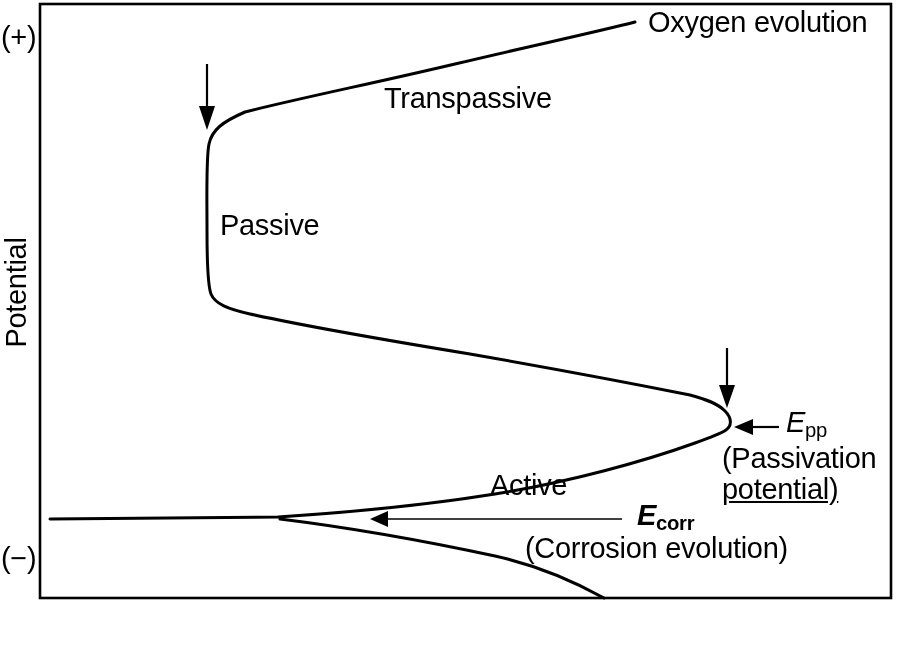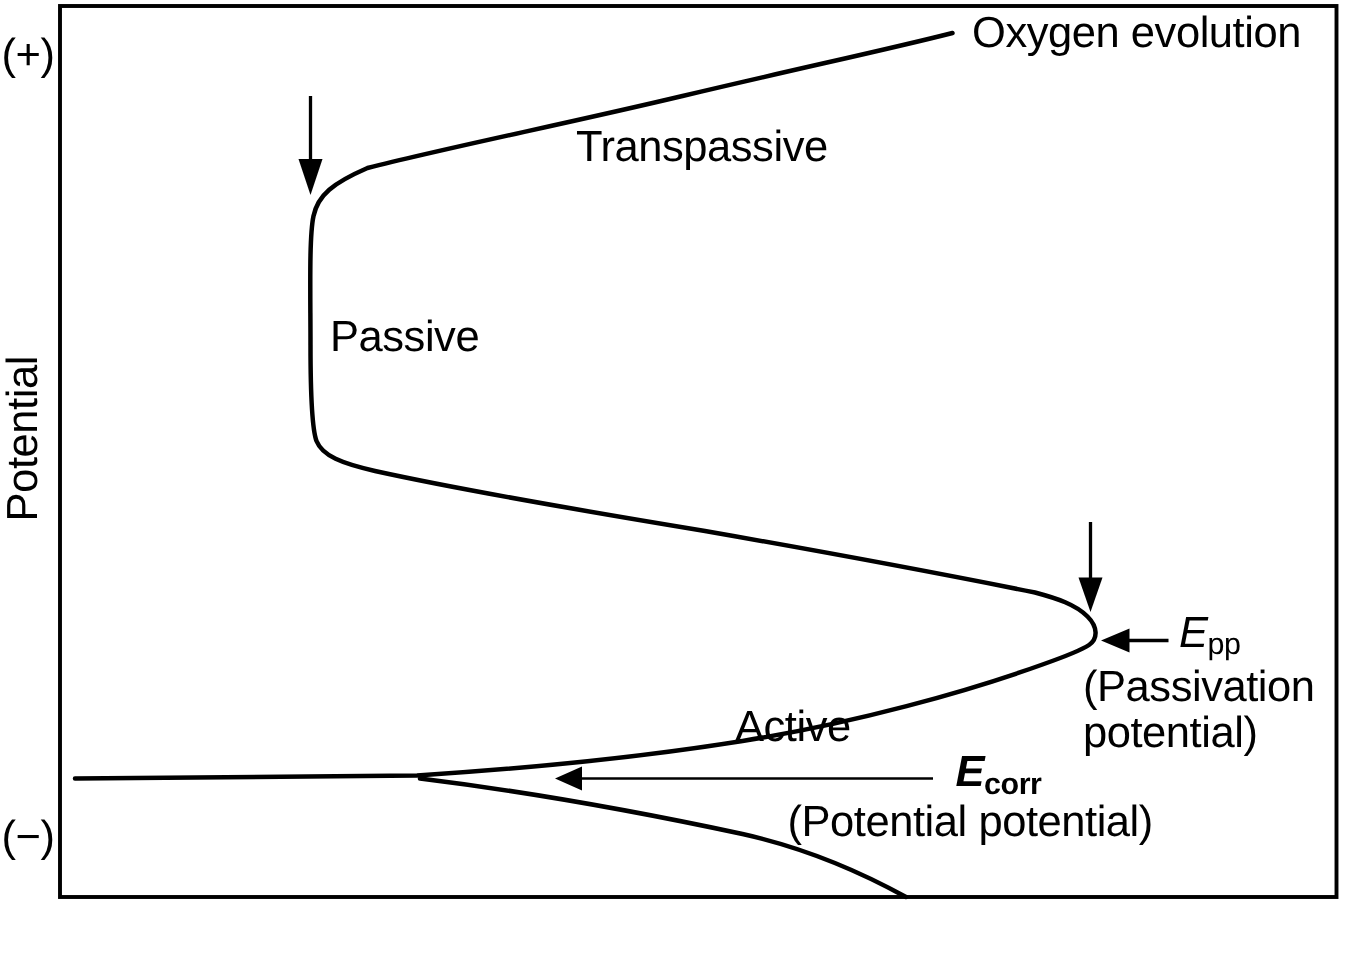--- a/index.html
+++ b/index.html
@@ -94,20 +94,20 @@
 
   <div class="lbl" style="left:220px; top:211px;">Passive</div>
   <div class="lbl" style="left:384px; top:84px;">Transpassive</div>
   <div class="lbl" style="left:490px; top:447px;margin-top:24px;">Active</div>
 
 
   <div class="lbl" style="left:786px; top:408px;"><span class="sym">E</span><span class="sb">pp</span></div>
 
   <div class="lbl center2" style="left:722px; top:443px; width:172px;">
     <span style="display:block;">(Passivation</span>
-    <span style="display:block;">potential)</span>
+    <span style="display:block;text-decoration:underline;">potential)</span>
   </div>
 
   <div class="lbl" style="left:637px; top:501px;font-weight:bold;"><span class="sym">E</span><span class="sb">corr</span></div>
 
-  <div class="lbl" style="left:525px; top:534px;">(Potential potential)</div>
+  <div class="lbl" style="left:525px; top:534px;">(Corrosion evolution)</div>
 
 </div>
 
 </body></html>

